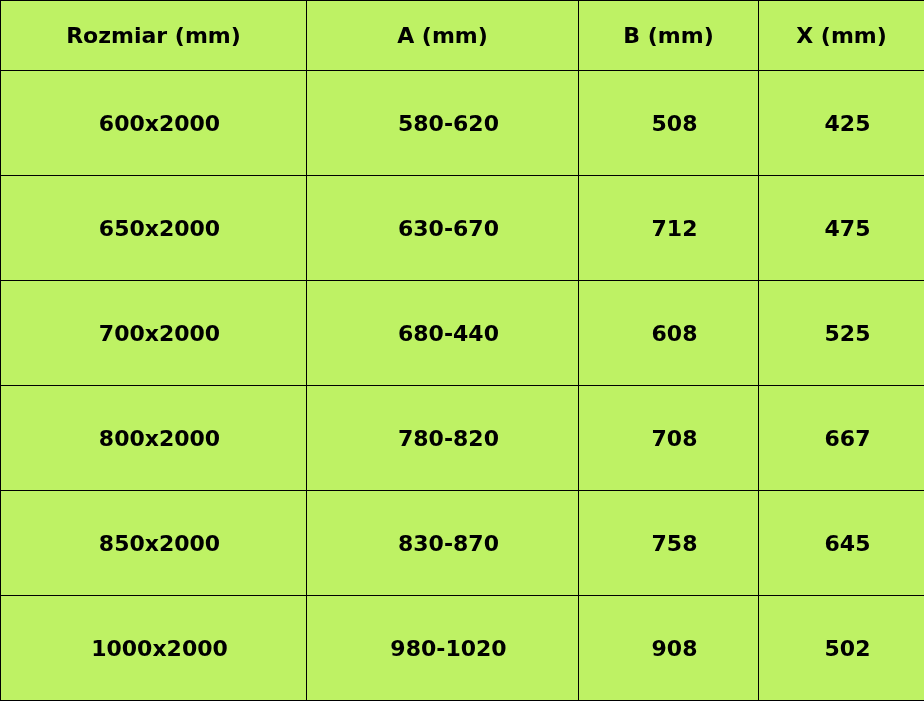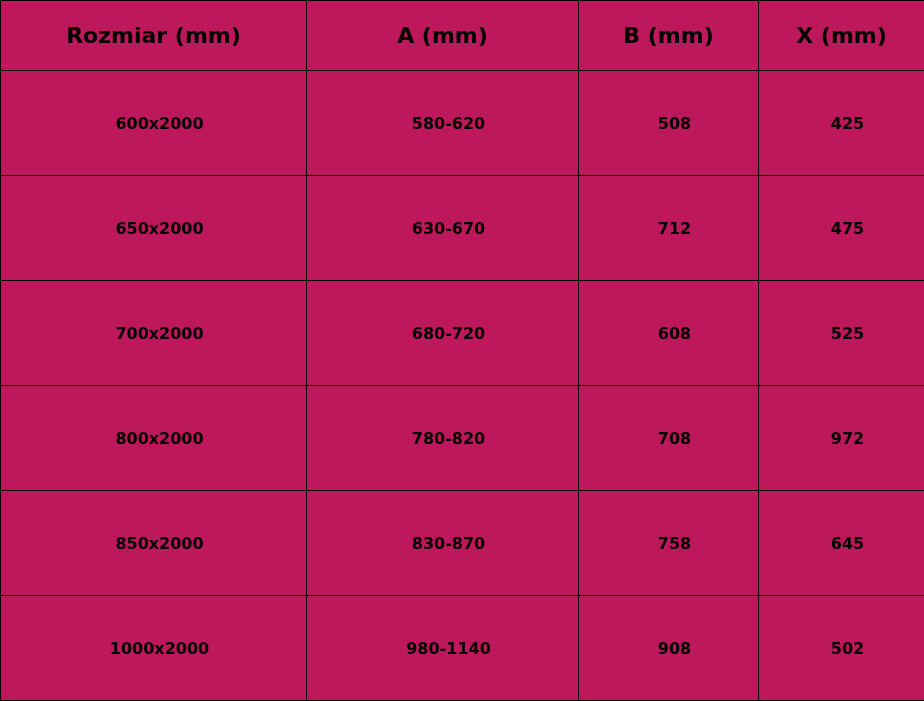--- a/index.html
+++ b/index.html
@@ -9,21 +9,21 @@
   }
   body {
     width: 924px;
     height: 701px;
     font-family: "DejaVu Sans", sans-serif;
   }
   .sheet {
     width: 924px;
     height: 701px;
     box-sizing: border-box;
-    background: #be185d;
+    background: #bef264;
     overflow: hidden;
   }
   table.size-table {
     width: 924px;
     height: 701px;
     border-collapse: collapse;
     table-layout: fixed;
   }
   table.size-table th,
   table.size-table td {
@@ -31,21 +31,21 @@
     text-align: center;
     vertical-align: middle;
     font-weight: bold;
     color: #000000;
     padding: 0;
   }
   table.size-table th {
     font-size: 22px;
   }
   table.size-table td {
-    font-size: 16px;
+    font-size: 22px;
     padding-left: 12px;
   }
   col.c0 { width: 306px; }
   col.c1 { width: 272px; }
   col.c2 { width: 180px; }
   col.c3 { width: 166px; }
   tr { height: 70px; }
   tr.head-row { height: 70px; }
 </style>
 </head>
@@ -75,37 +75,37 @@
         <td>425</td>
       </tr>
       <tr>
         <td>650x2000</td>
         <td>630-670</td>
         <td>712</td>
         <td>475</td>
       </tr>
       <tr>
         <td>700x2000</td>
-        <td>680-720</td>
+        <td>680-440</td>
         <td>608</td>
         <td>525</td>
       </tr>
       <tr>
         <td>800x2000</td>
         <td>780-820</td>
         <td>708</td>
-        <td>972</td>
+        <td>667</td>
       </tr>
       <tr>
         <td>850x2000</td>
         <td>830-870</td>
         <td>758</td>
         <td>645</td>
       </tr>
       <tr>
         <td>1000x2000</td>
-        <td>980-1140</td>
+        <td>980-1020</td>
         <td>908</td>
         <td>502</td>
       </tr>
     </tbody>
   </table>
 </div>
 
 </body></html>

